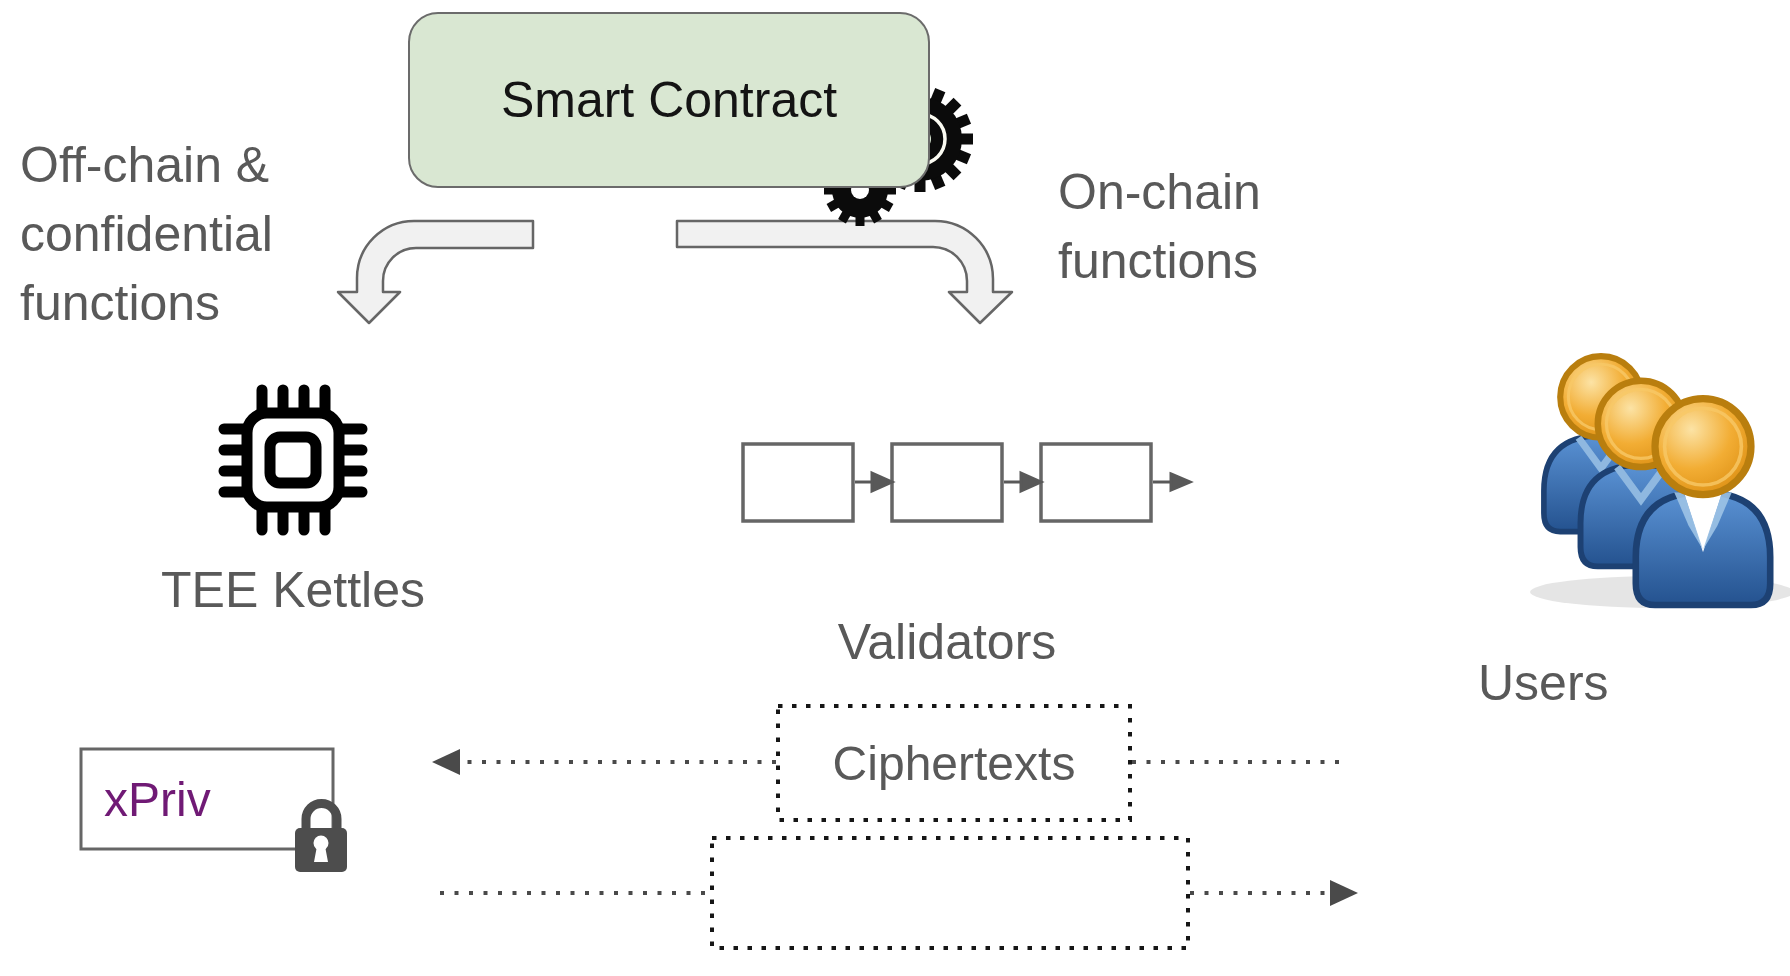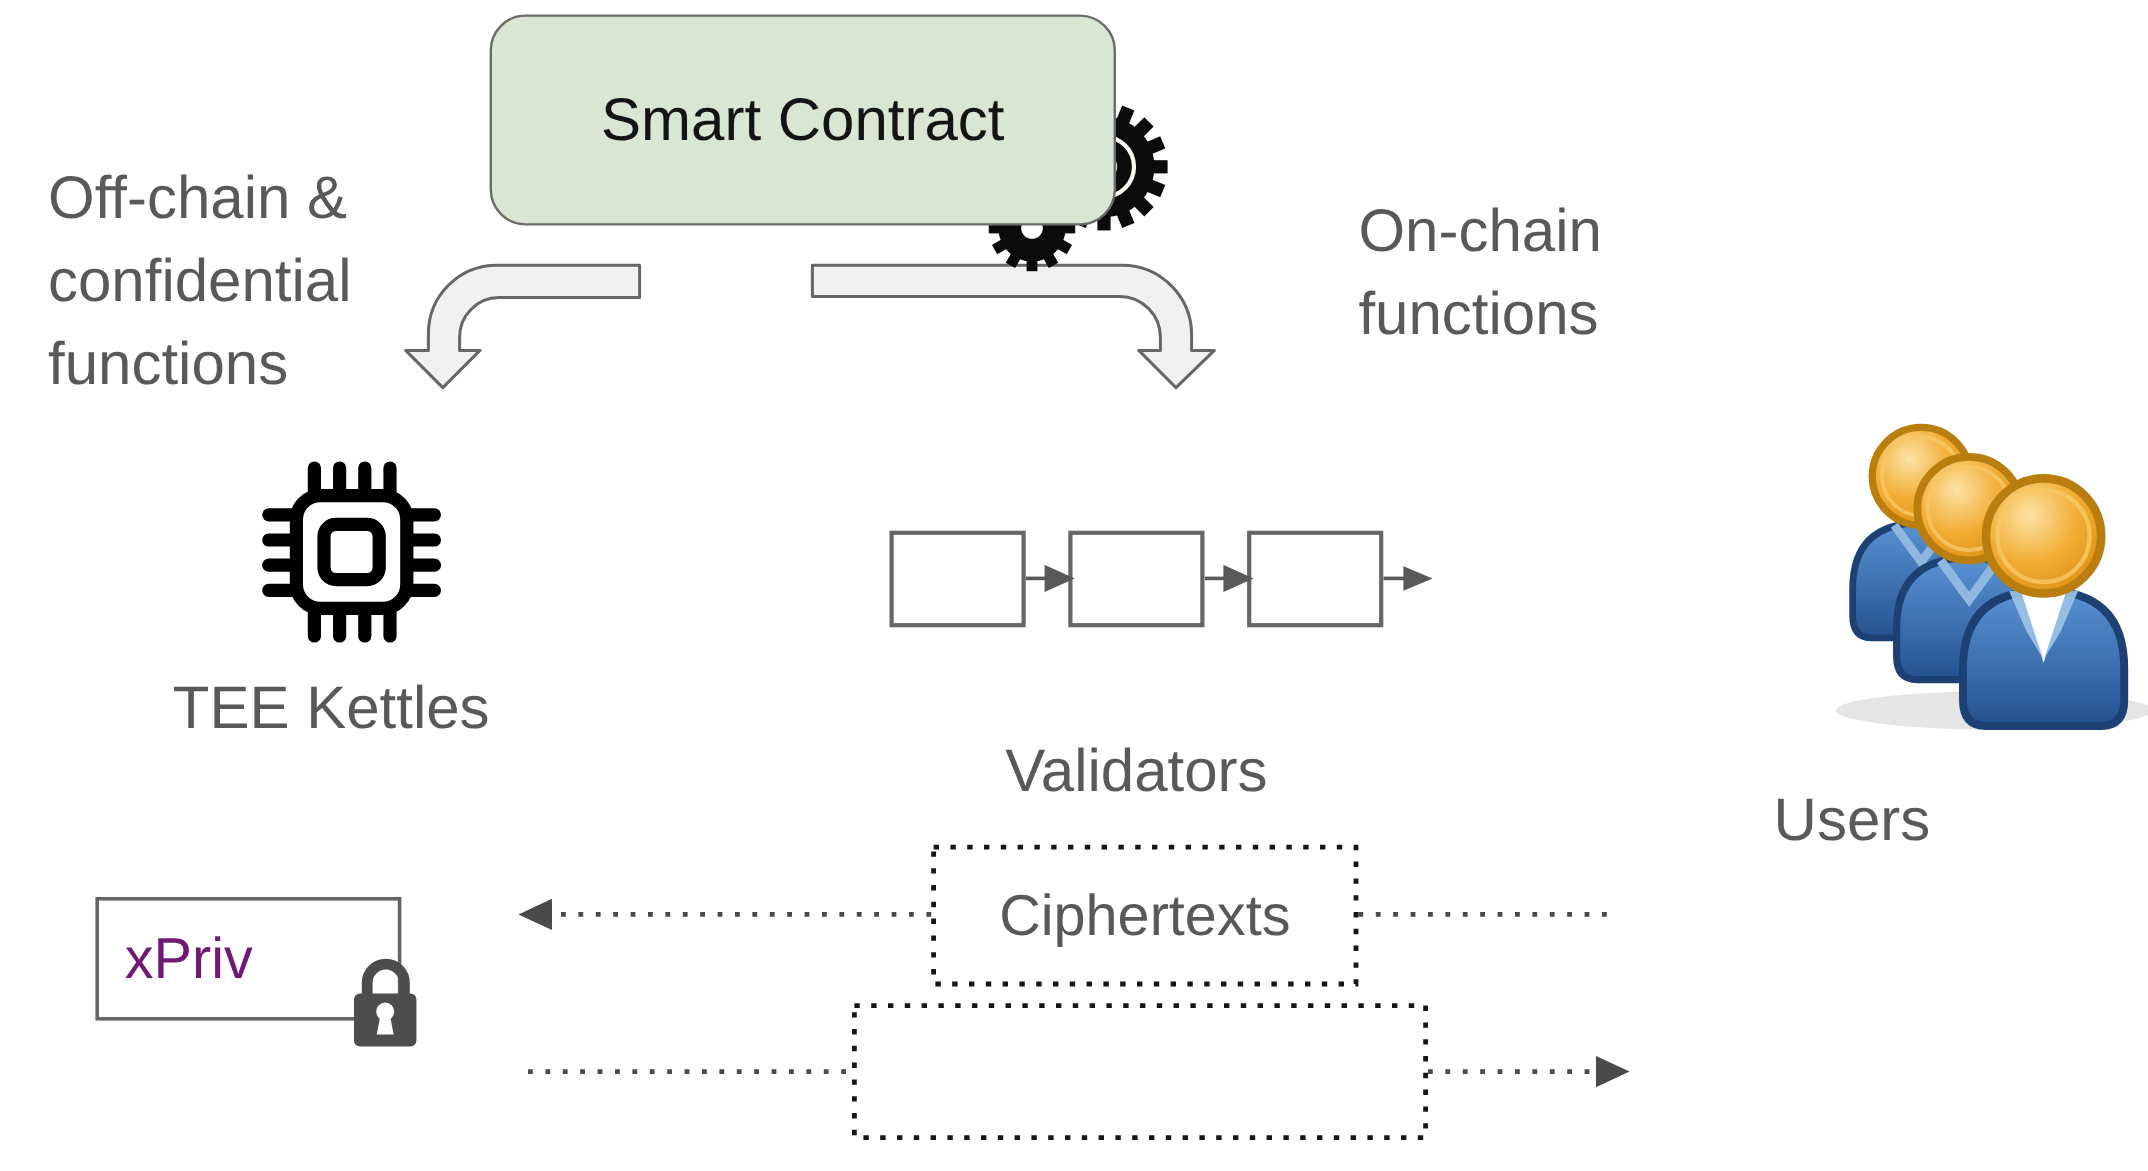--- a/index.html
+++ b/index.html
@@ -2,21 +2,21 @@
 <html><head>
 <meta charset="utf-8">
 <style>
   html,body{margin:0;padding:0;background:#fff;}
   #stage{
     position:relative;width:1790px;height:976px;background:#ffffff;
     font-family:"Liberation Sans", sans-serif;overflow:hidden;
   }
   #bg{position:absolute;left:0;top:0;}
   .lbl{position:absolute;color:#595959;font-size:50px;line-height:69px;}
-  .prewrap{white-space:pre-line;margin-left:20px;}
+  .prewrap{white-space:pre-line;}
   .contract-box{
     position:absolute;left:408px;top:12px;width:522px;height:176px;
     background:#d9e7d2;border:2.5px solid #6b6b6b;border-radius:30px;
     display:flex;align-items:center;justify-content:center;box-sizing:border-box;
   }
   .contract-box .t{color:#141414;font-size:50px;}
   .flexcenter{display:flex;align-items:center;justify-content:center;text-align:center;}
 </style>
 </head>
 <body>
@@ -168,21 +168,21 @@
     </g>
   </svg>
 
   <div class="contract-box">
     <span class="t">Smart Contract</span>
   </div>
 
   <div class="lbl prewrap" style="left:20px;top:131px;">Off-chain &amp;
 confidential
 functions</div>
-  <div class="lbl prewrap" style="left:1112px;top:158px;">On-chain
+  <div class="lbl prewrap" style="left:1058px;top:158px;">On-chain
 functions</div>
-  <div class="lbl" style="left:144px;top:556px;width:330px;text-align:left;">TEE Kettles</div>
+  <div class="lbl" style="left:128px;top:556px;width:330px;text-align:center;">TEE Kettles</div>
   <div class="lbl" style="left:772px;top:608px;width:350px;text-align:center;">Validators</div>
   <div class="lbl" style="left:1478px;top:649px;">Users</div>
   <div class="lbl flexcenter" style="left:104px;top:749px;height:100px;font-size:48px;color:#701a75;">xPriv</div>
   <div class="lbl flexcenter" style="left:778px;top:706px;width:352px;height:114px;font-size:48px;">Ciphertexts</div>
 
 </div>
 
 </body></html>

